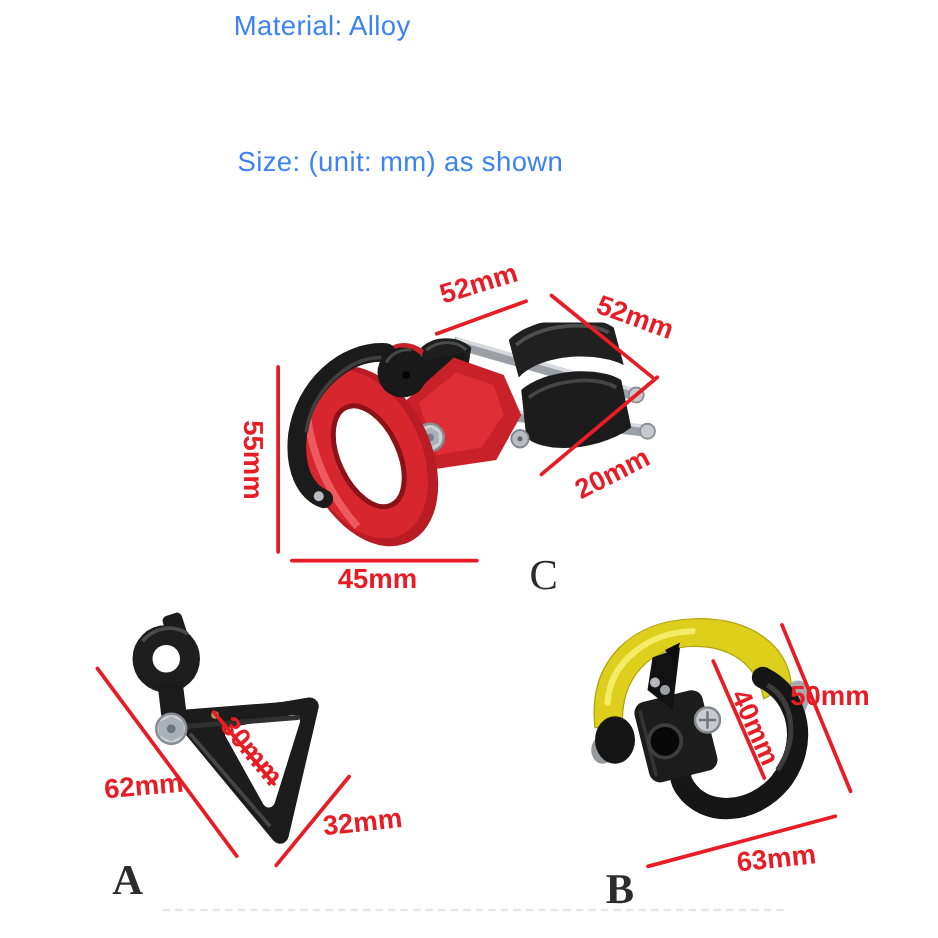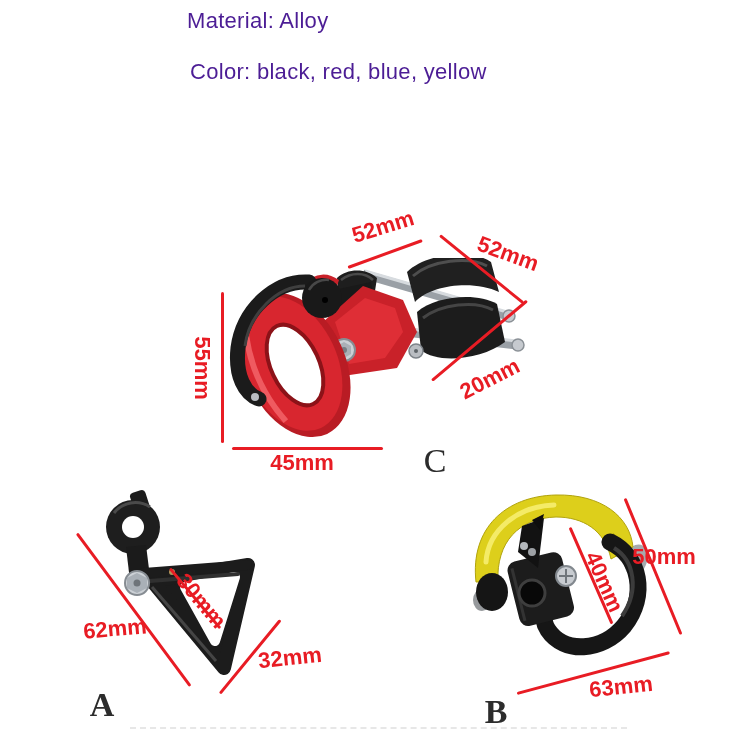--- a/index.html
+++ b/index.html
@@ -1,33 +1,33 @@
 <!DOCTYPE html>
 <html><head>
 <meta charset="utf-8">
 <style>
   html,body{margin:0;padding:0;}
   body{width:750px;height:750px;background:#ffffff;font-family:"Liberation Sans",sans-serif;overflow:hidden;}
   .canvas{position:relative;width:750px;height:750px;background:#ffffff;}
-  .spec-line{position:absolute;font-size:22px;color:#4c1d95;letter-spacing:.3px;white-space:nowrap;text-align:right;}
+  .spec-line{position:absolute;font-size:22px;color:#3b82f6;letter-spacing:.3px;white-space:nowrap;text-align:right;}
   .dim-line{position:absolute;height:3px;background:#e81c24;transform-origin:0 50%;border-radius:2px;}
   .dim-line.vertical{width:3px;}
   .dim-label{position:absolute;color:#e81c24;font-size:22px;font-weight:600;white-space:nowrap;}
   .product-letter{position:absolute;font-family:"Liberation Serif",serif;font-size:34px;color:#2c2c2c;}
   .product-letter.bold{font-weight:700;}
   .bottom-divider{position:absolute;left:130px;top:727px;width:497px;border-top:2px dashed #e7e7e7;}
   svg.art{position:absolute;}
 </style>
 </head>
 <body>
 
 <div class="canvas">
 
   <div class="spec-line" style="left:187px;top:8px">Material: Alloy</div>
-  <div class="spec-line" style="left:190px;top:59px">Color: black, red, blue, yellow</div>
+  <div class="spec-line" style="left:190px;top:117px">Size: (unit: mm) as shown</div>
 
   <svg class="art" style="left:225px;top:258px" width="305" height="205" viewBox="0 0 305 205">
 
     <g>
       <line x1="138" y1="16" x2="283" y2="58" stroke="#9aa0a6" stroke-width="9"></line>
       <line x1="140" y1="13" x2="282" y2="54" stroke="#d7dbdf" stroke-width="3"></line>
       <line x1="138" y1="69" x2="292" y2="87" stroke="#9aa0a6" stroke-width="9"></line>
       <line x1="140" y1="66" x2="291" y2="83" stroke="#d7dbdf" stroke-width="3"></line>
       <circle cx="284" cy="58" r="6" fill="#c6cacf" stroke="#8a9096" stroke-width="1.5"></circle>
       <circle cx="293" cy="87" r="6" fill="#c6cacf" stroke="#8a9096" stroke-width="1.5"></circle>

